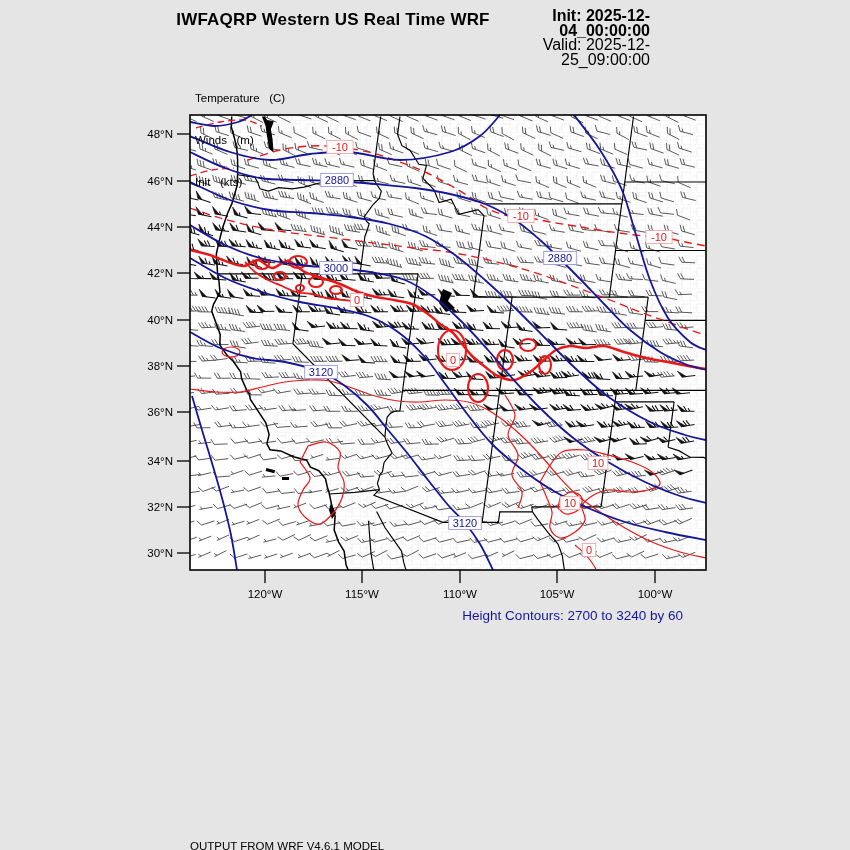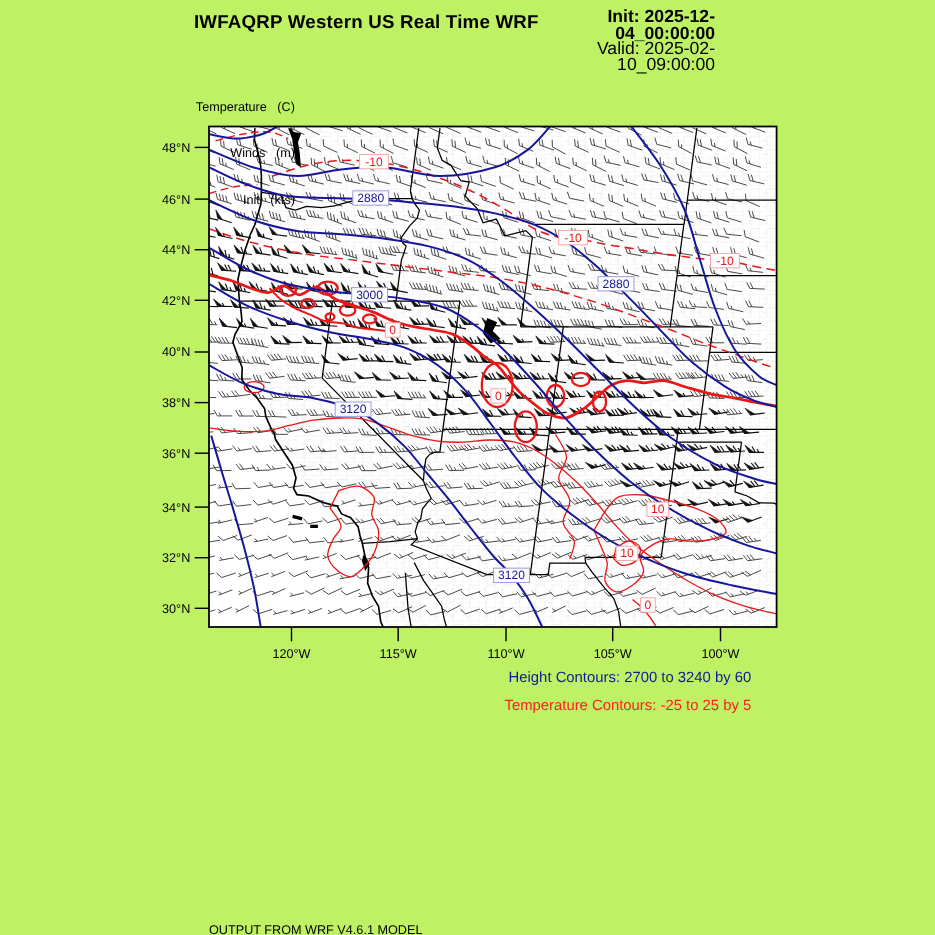--- a/index.html
+++ b/index.html
@@ -1,39 +1,39 @@
 <!DOCTYPE html>
 <html><head>
 <meta charset="utf-8">
 <style>
   html,body{margin:0;padding:0;background:#fff;}
-  .canvas{position:relative;width:850px;height:850px;background:#bef264;overflow:hidden;
+  .canvas{position:relative;width:850px;height:850px;background:#e5e5e5;overflow:hidden;
           font-family:"Liberation Sans","DejaVu Sans",sans-serif;color:#000;}
   .title{position:absolute;left:88px;top:10px;width:490px;text-align:center;
          font-size:17px;font-weight:bold;letter-spacing:.2px;}
   .meta{position:absolute;left:465px;top:9px;width:185px;text-align:right;
         font-size:16px;line-height:14.5px;}
   .meta .init{font-weight:bold;}
-  .vars{position:absolute;left:178px;top:63px;font-size:11.5px;line-height:14px;white-space:pre;text-align:right;}
+  .vars{position:absolute;left:195px;top:63px;font-size:11.5px;line-height:14px;white-space:pre;}
   .legend{position:absolute;left:380px;top:608px;width:303px;text-align:right;font-size:13.5px;}
   .legend .hgt{margin-bottom:10px;}
   .footer{position:absolute;left:190px;top:809px;font-size:11.5px;line-height:15px;white-space:pre;}
   svg text{font-family:"Liberation Sans","DejaVu Sans",sans-serif;}
   .tickLabel{font-size:11.5px;fill:#000;}
 </style>
 </head>
 <body>
 
 <div class="canvas">
 
   <div class="title">IWFAQRP Western US Real Time WRF</div>
 
   <div class="meta">
     <div class="init">Init: 2025-12-04_00:00:00</div>
-    <div class="valid">Valid: 2025-02-10_09:00:00</div>
+    <div class="valid">Valid: 2025-12-25_09:00:00</div>
   </div>
 
   <div class="vars">
     <div>Temperature   (C)</div>
     <div>Winds   (m)</div>
     <div>Init   (kts)</div>
   </div>
 
   <svg id="map" width="850" height="850" viewBox="0 0 850 850">
       <defs>
@@ -1288,20 +1288,19 @@
         <text x="460" y="598" text-anchor="middle" class="tickLabel">110°W</text>
         <line x1="557" y1="570" x2="557" y2="583" stroke="#000" stroke-width="1.3"></line>
         <text x="557" y="598" text-anchor="middle" class="tickLabel">105°W</text>
         <line x1="655" y1="570" x2="655" y2="583" stroke="#000" stroke-width="1.3"></line>
         <text x="655" y="598" text-anchor="middle" class="tickLabel">100°W</text>
       </g>
     </svg>
 
   <div class="legend">
     <div class="hgt" style="color: rgb(22, 22, 155);">Height Contours: 2700 to 3240 by 60</div>
-    <div class="tmp" style="color: rgb(251, 32, 32);">Temperature Contours: -25 to 25 by 5</div>
   </div>
 
   <div class="footer">
     <div>OUTPUT FROM WRF V4.6.1 MODEL</div>
     
   </div>
 </div>
 
 </body></html>

